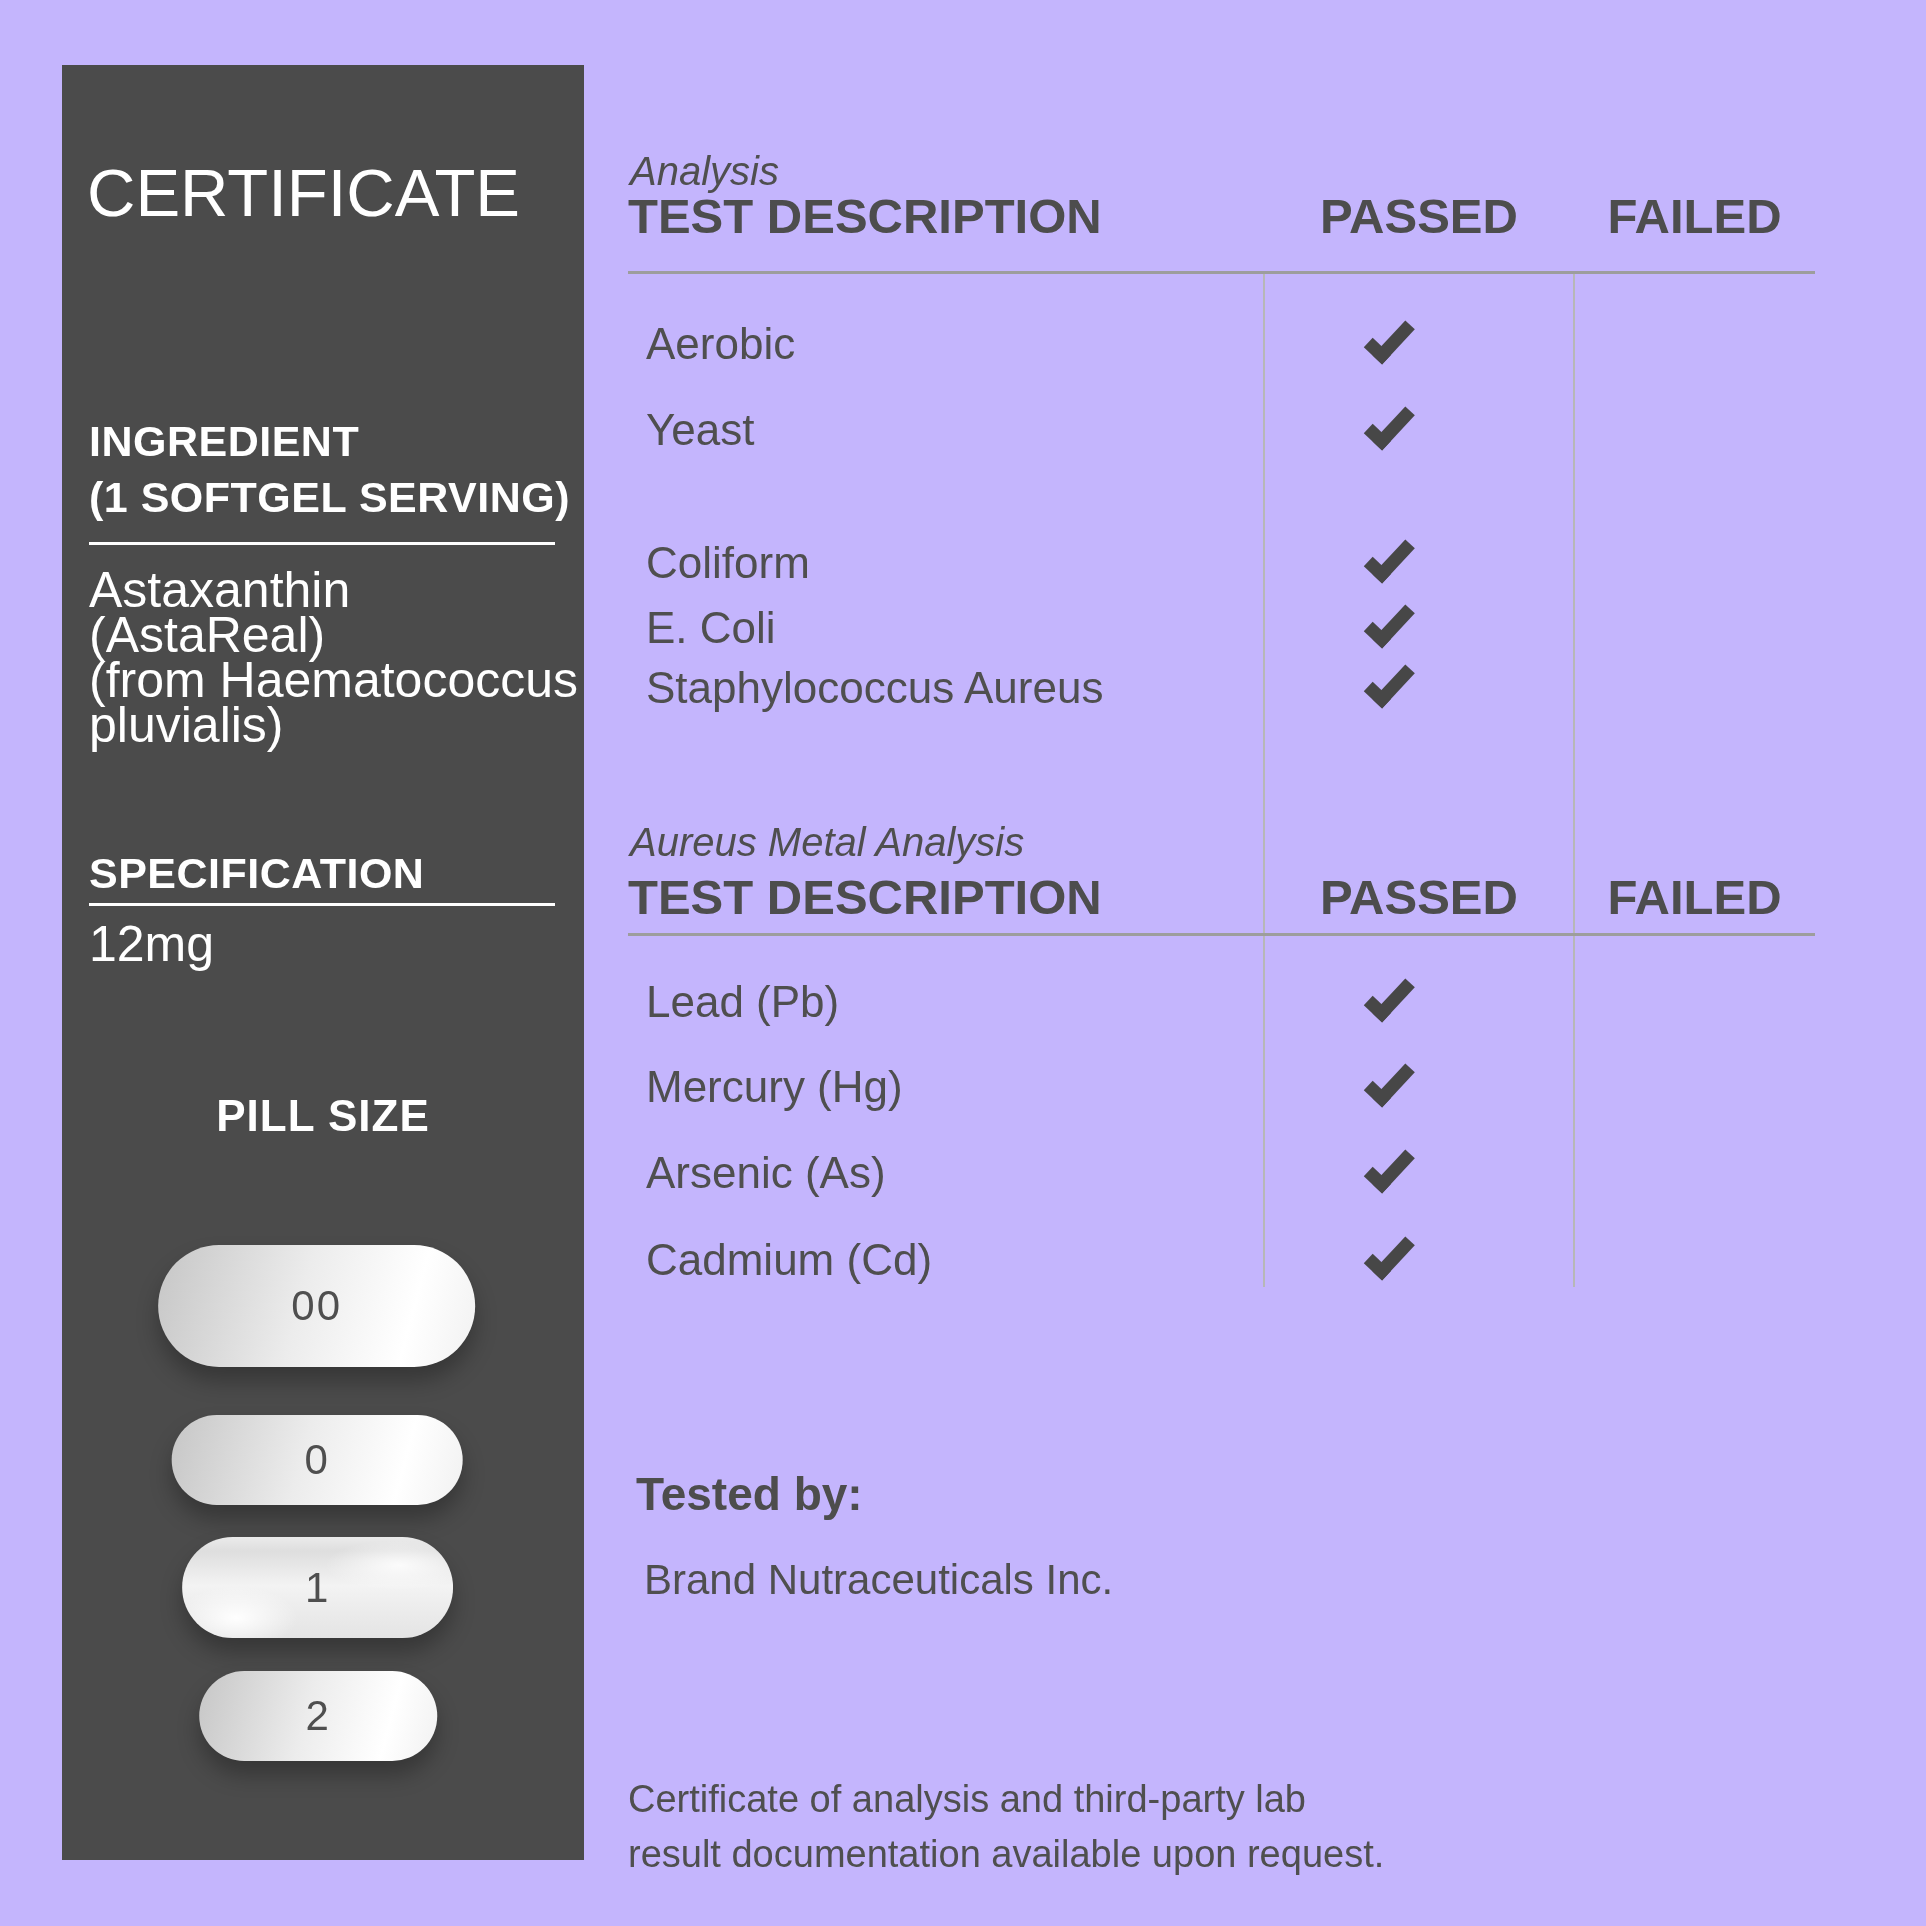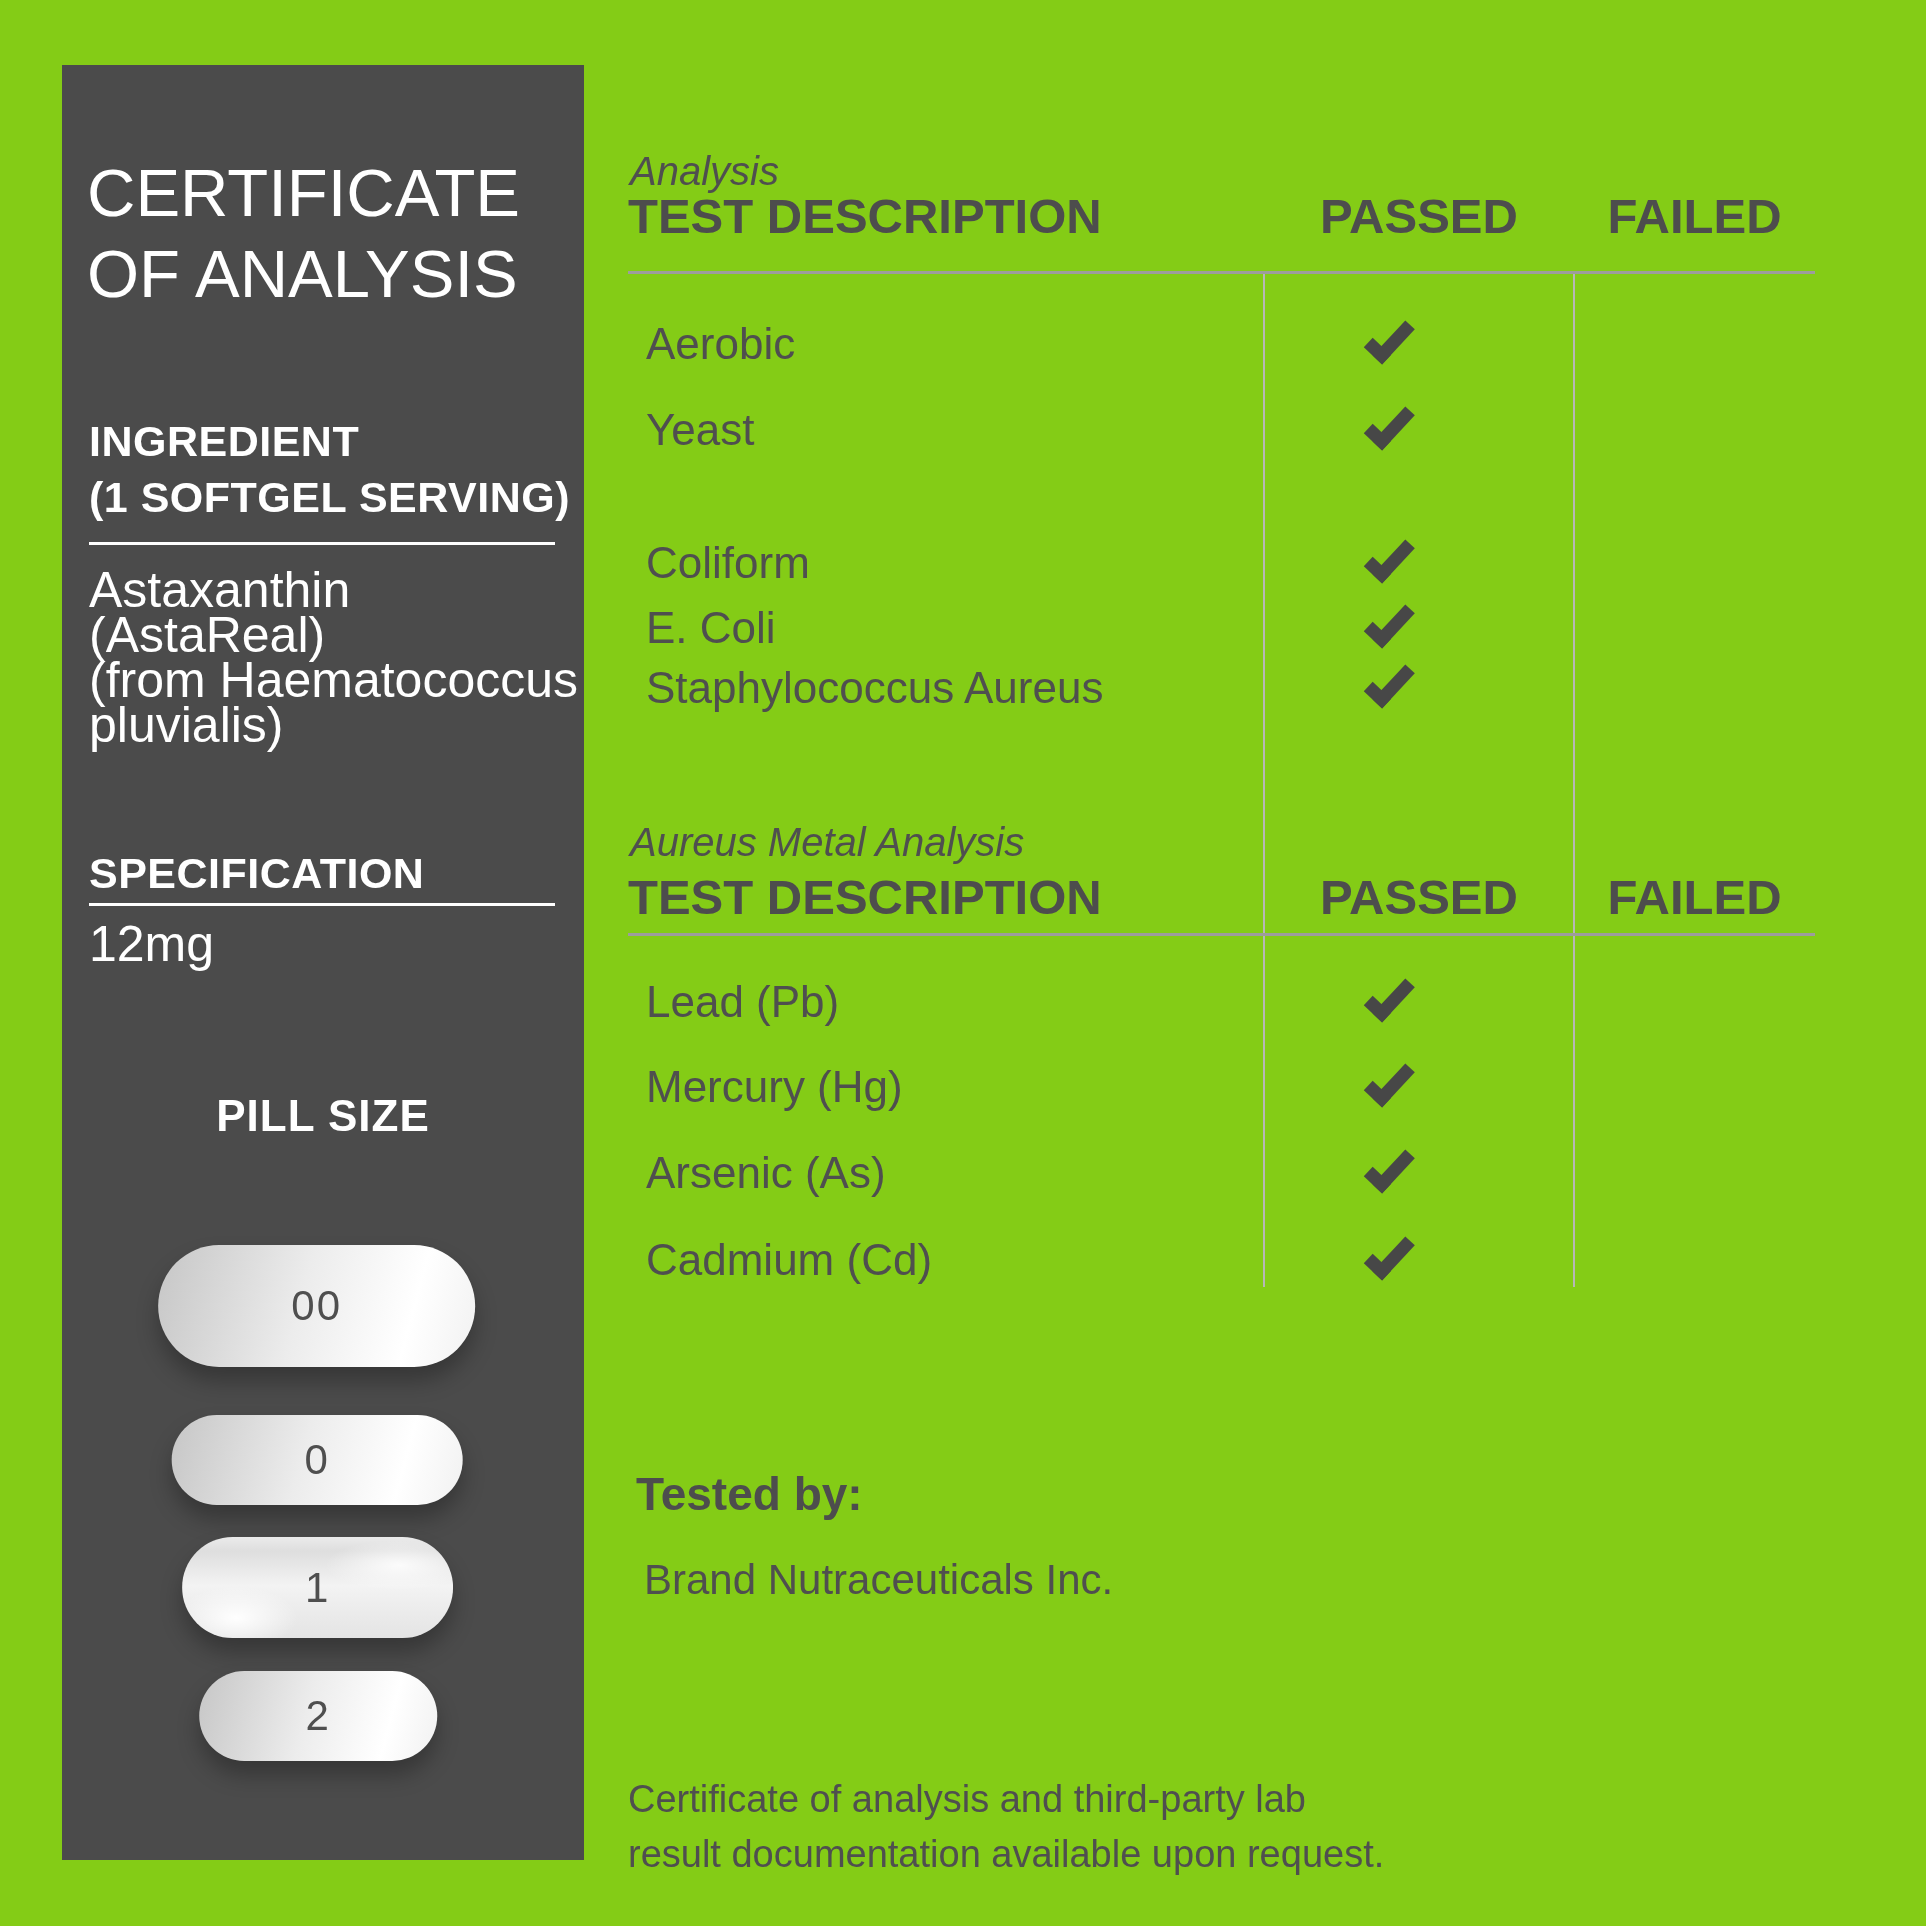--- a/index.html
+++ b/index.html
@@ -5,21 +5,21 @@
   * { margin: 0; padding: 0; box-sizing: border-box; }
   html, body { background: #ffffff; }
   body {
     font-family: "Liberation Sans", "DejaVu Sans", sans-serif;
     color: #4f4f4f;
   }
   .page {
     position: relative;
     width: 1927px;
     height: 1927px;
-    background: #84cc16;
+    background: #c4b5fd;
     overflow: hidden;
   }
 
   
   .panel {
     position: absolute;
     left: 62px; top: 65px;
     width: 522px; height: 1795px;
     background: #4b4b4b;
     color: #ffffff;
@@ -211,21 +211,20 @@
   }
 </style>
 </head>
 <body>
 
 <div class="page">
 
   <aside class="panel">
     <h1 class="panel-title">
       <span>CERTIFICATE</span><br>
-      <span>OF ANALYSIS</span>
     </h1>
 
     <div class="panel-heading heading-ingredient">
       <span>INGREDIENT</span><br>
       <span>(1 SOFTGEL SERVING)</span>
     </div>
     <div class="panel-rule rule-ingredient"></div>
     <div class="panel-value value-ingredient">
       <span>Astaxanthin (AstaReal)</span><br>
       <span>(from Haematococcus</span><br>

